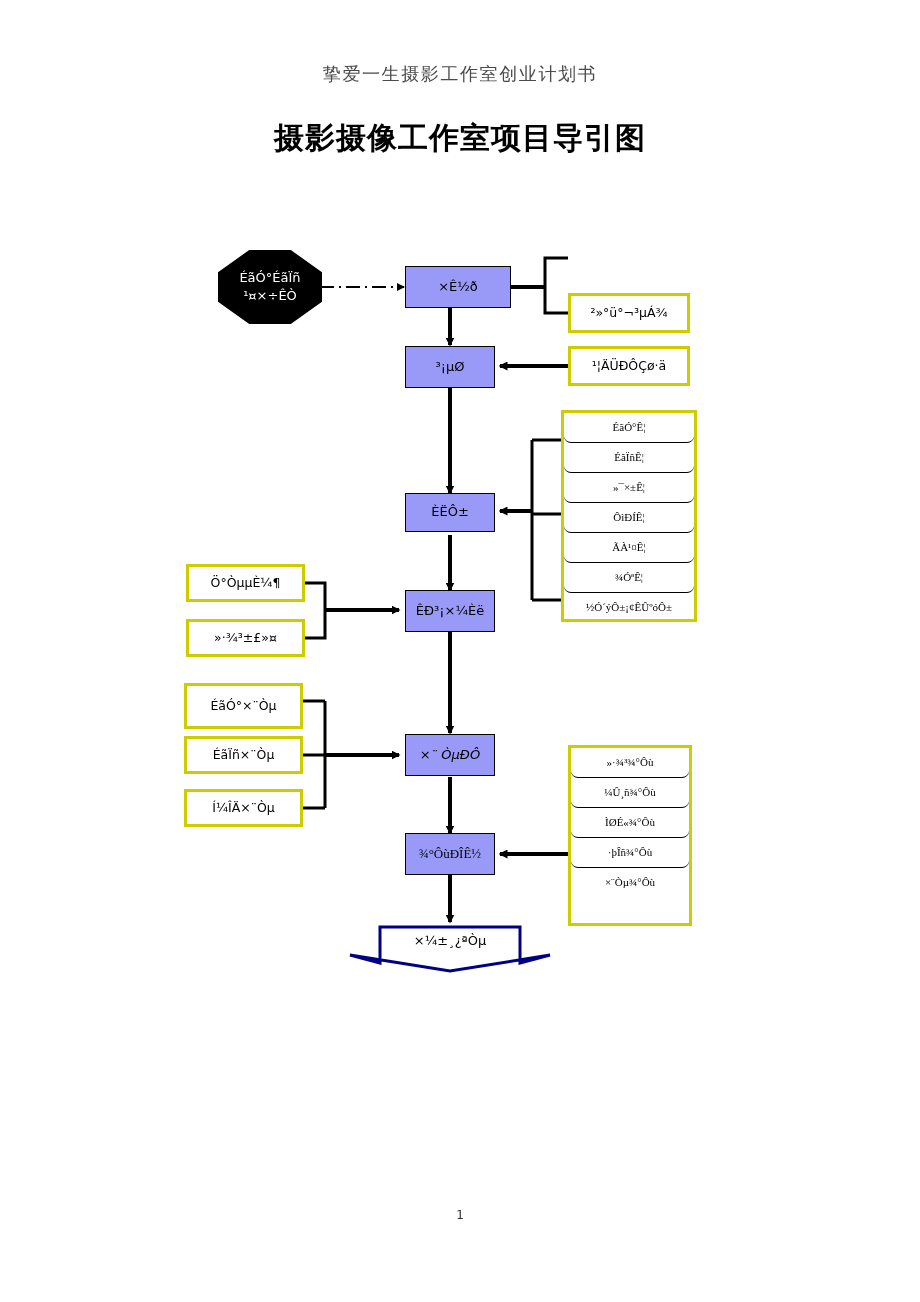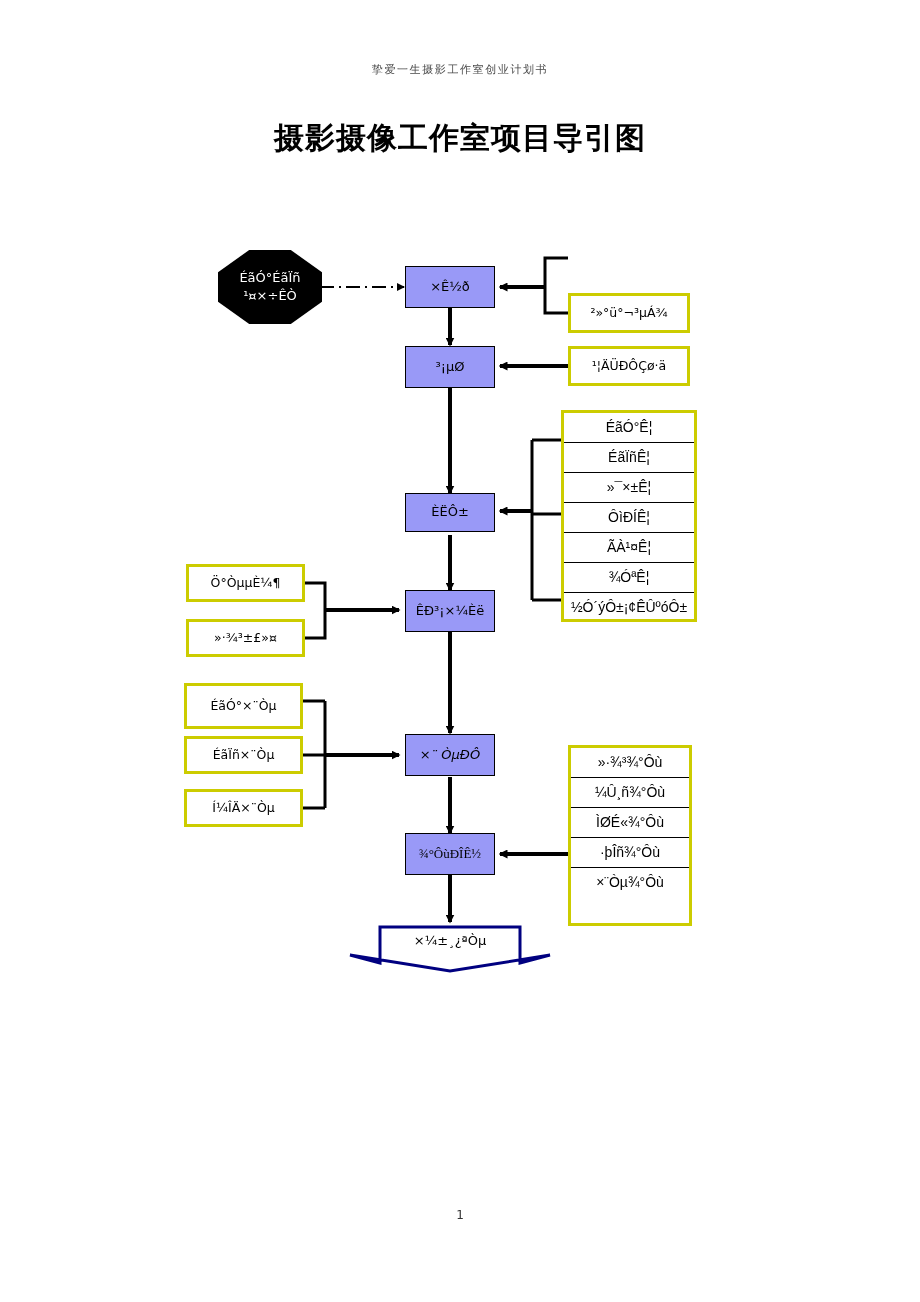--- a/index.html
+++ b/index.html
@@ -24,21 +24,21 @@
     background: #ffffff;
   }
 
   .running-head {
     position: absolute;
     left: 0;
     top: 62px;
     width: 920px;
     text-align: center;
     font-family: "DejaVu Sans", sans-serif;
-    font-size: 11px;
+    font-size: 18px;
     letter-spacing: 1.6px;
     color: #4a4a4a;
   }
 
   .doc-title {
     position: absolute;
     left: 0;
     top: 118px;
     width: 920px;
     text-align: center;
@@ -122,24 +122,25 @@
     background: #ffffff;
     border: 3px solid #cccc00;
     display: block;
     padding: 0;
   }
   .listbox .row {
     height: 29px;
     display: flex;
     align-items: center;
     justify-content: center;
-    font-family: Liberation Sans, sans-serif;
-    font-size: 14px;
+    font-family: Liberation Serif, serif;
+    font-size: 11px;
     border-bottom: 1.5px solid #000000;
     white-space: nowrap;
+    border-radius: 7px;
   }
   .listbox .row:last-child {
     border-bottom: none;
   }
 
   
   .banner-wrap {
     position: absolute;
   }
   .banner-shape {
@@ -220,21 +221,21 @@
 
       <path d="M568,854 L500,854" stroke="#000000" stroke-width="4" fill="none" marker-end="url(#arrowBlk)"></path>
     </svg>
 
     <div class="node start" style="left:218px; top:250px; width:104px; height:74px;">
       <span class="octagon"></span>
       <span class="start-text">ÉãÓ°ÉãÏñ</span>
       <span class="start-text">¹¤×÷ÊÒ</span>
     </div>
 
-    <div class="node process" style="left:405px; top:266px; width:90px; height:42px;">
+    <div class="node process" style="left:405px; top:266px; width:106px; height:42px;">
       <span>×Ê½ð</span>
     </div>
 
     <div class="node process" style="left:405px; top:346px; width:90px; height:42px;">
       <span>³¡µØ</span>
     </div>
 
     <div class="node process" style="left:405px; top:493px; width:90px; height:39px;">
       <span>ÈËÔ±</span>
     </div>

